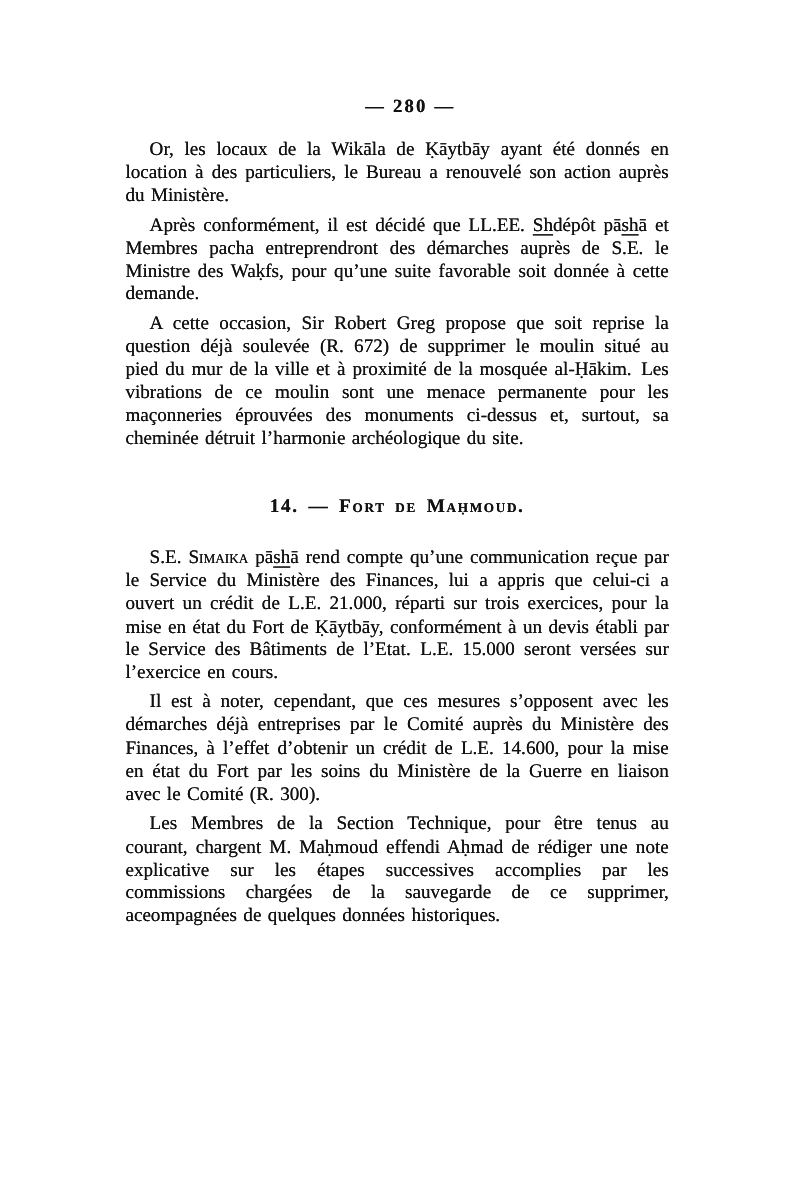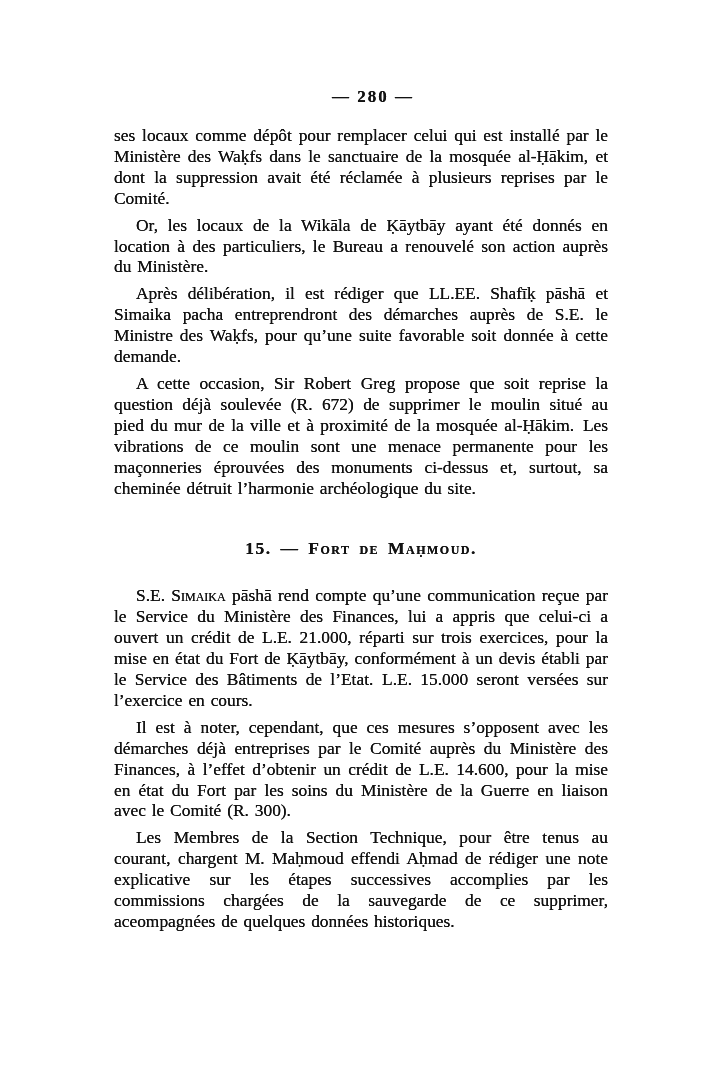--- a/index.html
+++ b/index.html
@@ -48,32 +48,32 @@
     font-weight: bold;
     text-align: center;
     letter-spacing: 1.5px;
     word-spacing: 3px;
     margin: 40px 0 26px 0;
     text-shadow: 0 0 0.5px #121212;
   }
   .sc { font-variant: small-caps; }
   h2.heading .sc { font-variant: small-caps; }
   .u {
+    text-decoration: underline;
     text-underline-offset: 3px;
     text-decoration-thickness: 1.2px;
   }
 </style>
 </head>
 <body>
 
 <div class="page">
   <div class="page-number">— 280 —</div>
   <div class="content">
-      <p class="paragraph"><span>ses locaux comme dépôt pour remplacer celui qui est installé par le Ministère des Waḳfs dans le sanctuaire de la mosquée al-Ḥākim, et dont la suppression avait été réclamée à plusieurs reprises par le Comité.</span></p>
       <p class="paragraph indent"><span>Or, les locaux de la Wikāla de Ḳāytbāy ayant été donnés en location à des particuliers, le Bureau a renouvelé son action auprès du Ministère.</span></p>
-      <p class="paragraph indent"><span>Après délibération, il est rédiger que LL.EE. </span><span class="u">Sh</span><span>afīḳ pā</span><span class="u">sh</span><span>ā et Simaika pacha entreprendront des démarches auprès de S.E. le Ministre des Waḳfs, pour qu’une suite favorable soit donnée à cette demande.</span></p>
+      <p class="paragraph indent"><span>Après conformément, il est décidé que LL.EE. </span><span class="u">Sh</span><span>dépôt pā</span><span class="u">sh</span><span>ā et Membres pacha entreprendront des démarches auprès de S.E. le Ministre des Waḳfs, pour qu’une suite favorable soit donnée à cette demande.</span></p>
       <p class="paragraph indent"><span>A cette occasion, Sir Robert Greg propose que soit reprise la question déjà soulevée (R. 672) de supprimer le moulin situé au pied du mur de la ville et à proximité de la mosquée al-Ḥākim. Les vibrations de ce moulin sont une menace permanente pour les maçonneries éprouvées des monuments ci-dessus et, surtout, sa cheminée détruit l’harmonie archéologique du site.</span></p>
-      <h2 class="heading"><span>15. — </span><span class="sc">Fort de Maḥmoud.</span></h2>
+      <h2 class="heading"><span>14. — </span><span class="sc">Fort de Maḥmoud.</span></h2>
       <p class="paragraph indent"><span>S.E. </span><span class="sc">Simaika</span><span> pā</span><span class="u">sh</span><span>ā rend compte qu’une communication reçue par le Service du Ministère des Finances, lui a appris que celui-ci a ouvert un crédit de L.E. 21.000, réparti sur trois exercices, pour la mise en état du Fort de Ḳāytbāy, conformément à un devis établi par le Service des Bâtiments de l’Etat. L.E. 15.000 seront versées sur l’exercice en cours.</span></p>
       <p class="paragraph indent"><span>Il est à noter, cependant, que ces mesures s’opposent avec les démarches déjà entreprises par le Comité auprès du Ministère des Finances, à l’effet d’obtenir un crédit de L.E. 14.600, pour la mise en état du Fort par les soins du Ministère de la Guerre en liaison avec le Comité (R. 300).</span></p>
       <p class="paragraph indent"><span>Les Membres de la Section Technique, pour être tenus au courant, chargent M. Maḥmoud effendi Aḥmad de rédiger une note explicative sur les étapes successives accomplies par les commissions chargées de la sauvegarde de ce supprimer, aceompagnées de quelques données historiques.</span></p>
     </div>
 </div>
 
 </body></html>

